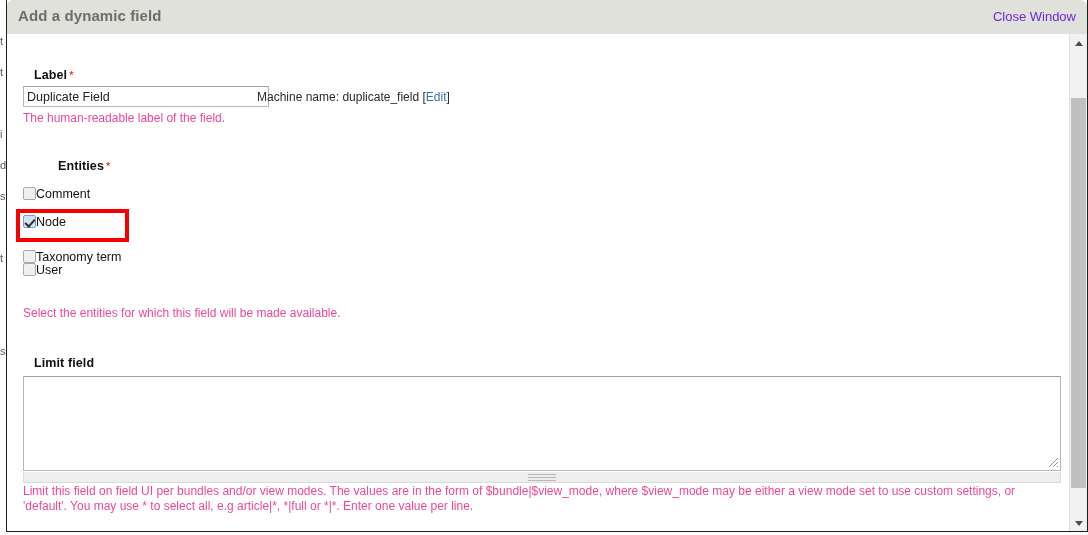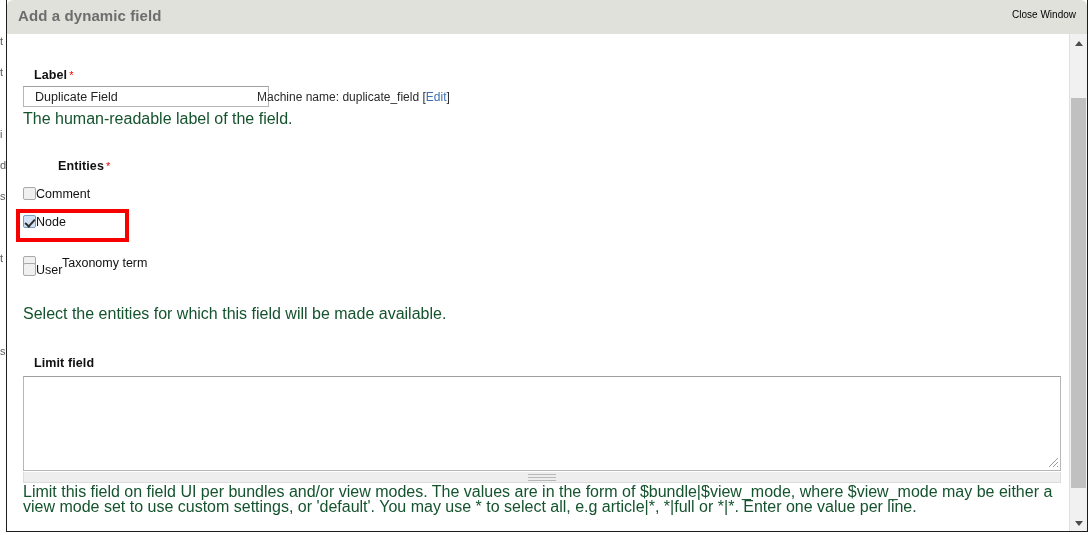--- a/index.html
+++ b/index.html
@@ -66,22 +66,22 @@
     top: 7px;
     font-size: 15px;
     font-weight: bold;
     color: #6d6d6d;
     letter-spacing: .1px;
   }
   #close-window {
     position: absolute;
     right: 11px;
     top: 9px;
-    font-size: 10px;
-    color: #000000;
+    font-size: 13px;
+    color: #6d28d9;
     cursor: pointer;
   }
 
   
   #form-area {
     position: absolute;
     left: 0;
     top: 34px;
     width: 1063px;
     height: 497px;
@@ -98,40 +98,40 @@
     letter-spacing: .1px;
     padding-left: 11px;
   }
   .req-mark {
     color: #ee0000;
     font-size: 11px;
     font-weight: normal;
     margin-left: 2px;
   }
   .description {
-    font-size: 16px;
-    color: #14532d;
+    font-size: 12px;
+    color: #ec4899;
     line-height: 15px;
   }
 
   
   #label-input {
     position: absolute;
     left: 16px;
     top: 52px;
     width: 246px;
     height: 21px;
     box-sizing: border-box;
     border: 1px solid #b6b6b6;
     border-top-color: #a0a0a0;
     background: #ffffff;
     font-family: "Liberation Sans", sans-serif;
     font-size: 12.5px;
     color: #222222;
-    padding: 1px 11px;
+    padding: 1px 3px;
     outline: none;
   }
   #machine-name {
     position: absolute;
     left: 250px;
     top: 56px;
     font-size: 12px;
     color: #2b2b2b;
     white-space: nowrap;
   }
@@ -338,21 +338,21 @@
     <div class="cb-row" style="top:151px;">
       <span class="cb-box"></span>
       <span class="cb-text">Comment</span>
     </div>
 
     <div class="cb-row checked" style="top:179px;">
       <span class="cb-box"></span>
       <span class="cb-text">Node</span>
     </div>
 
-    <div class="cb-row" style="top:220px;gap:26px;">
+    <div class="cb-row" style="top:214px;">
       <span class="cb-box"></span>
       <span class="cb-text">Taxonomy term</span>
     </div>
 
     <div class="cb-row" style="top:227px;text-align:center;">
       <span class="cb-box"></span>
       <span class="cb-text">User</span>
     </div>
 
     <div id="node-highlight"></div>

